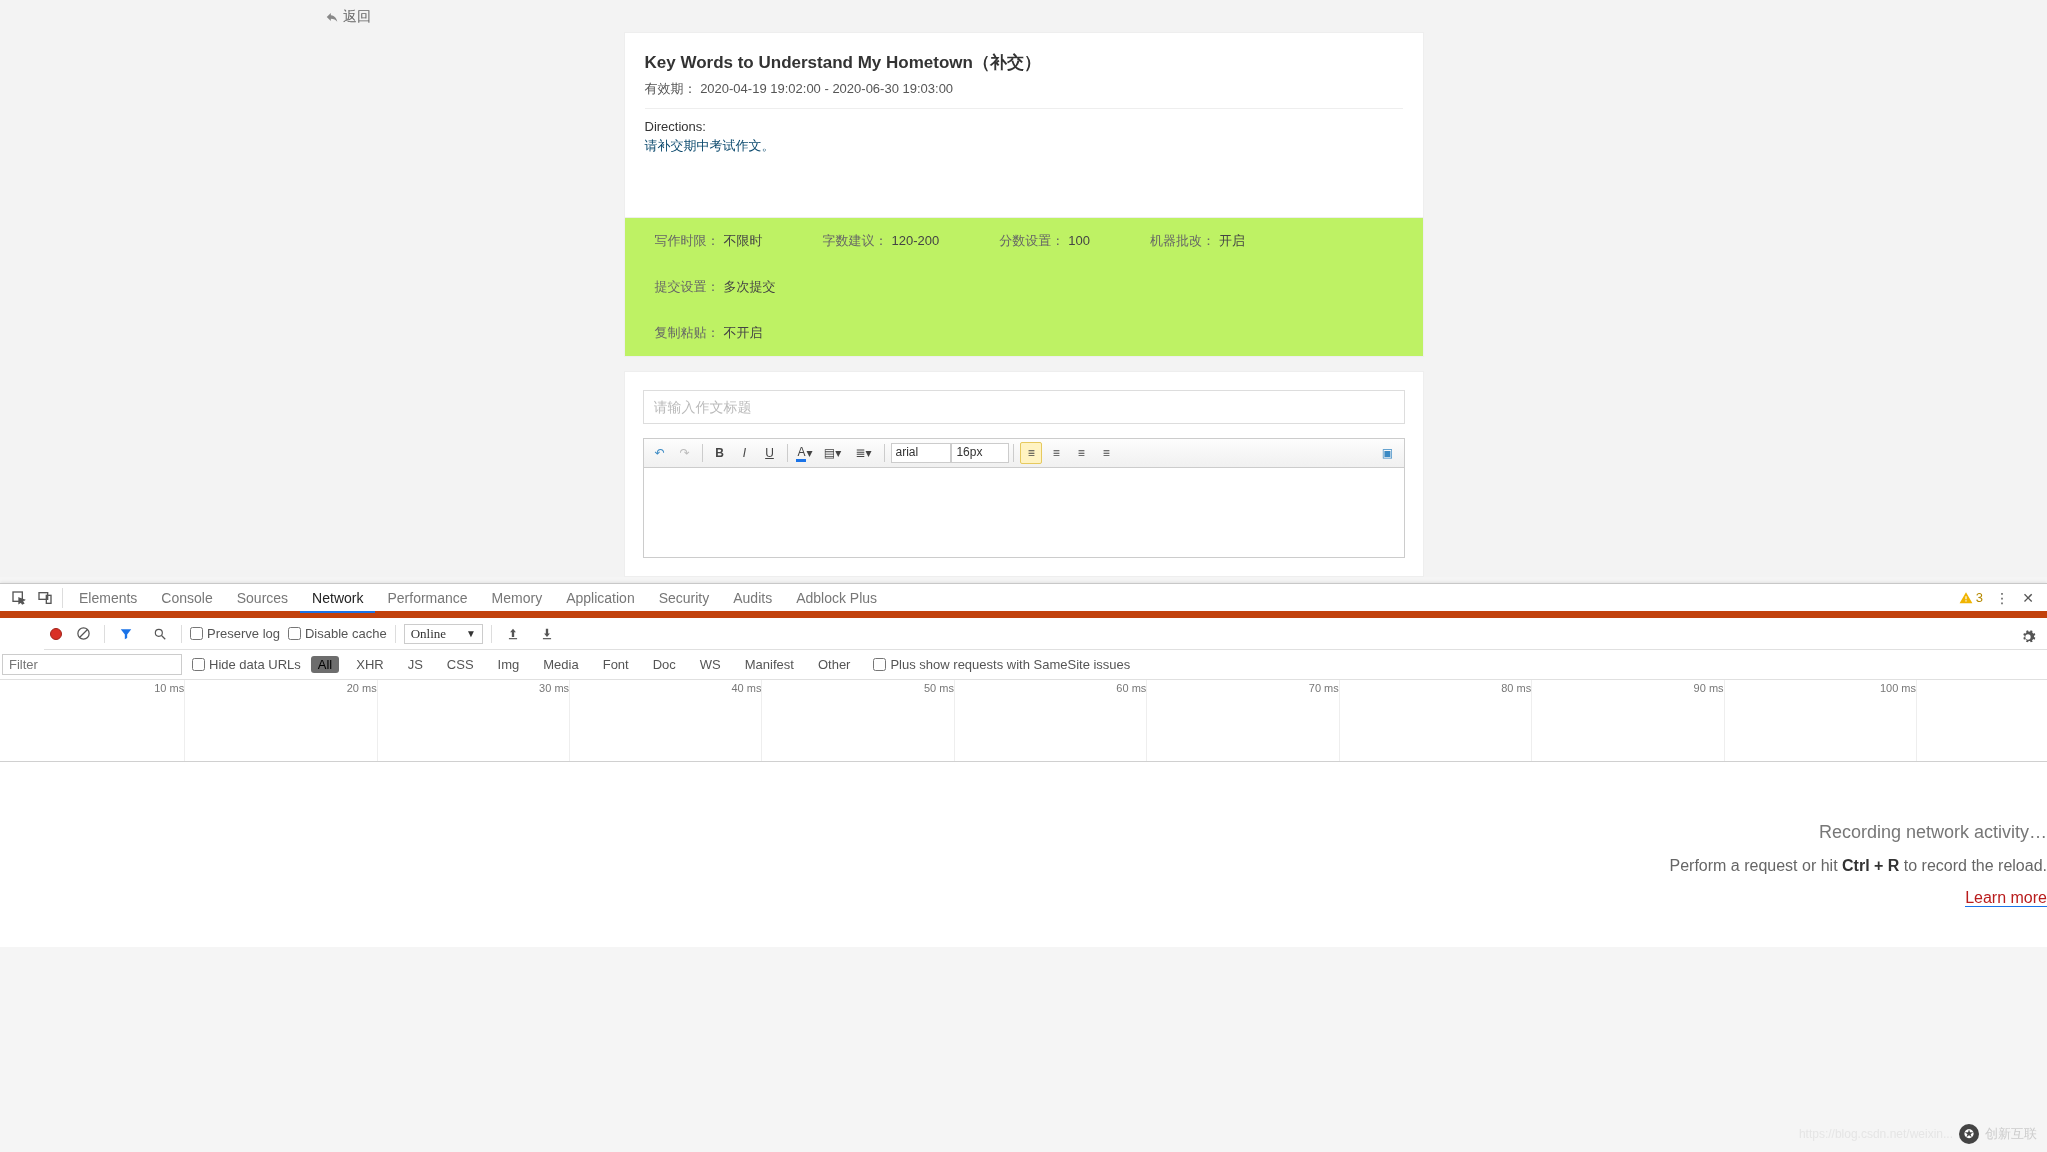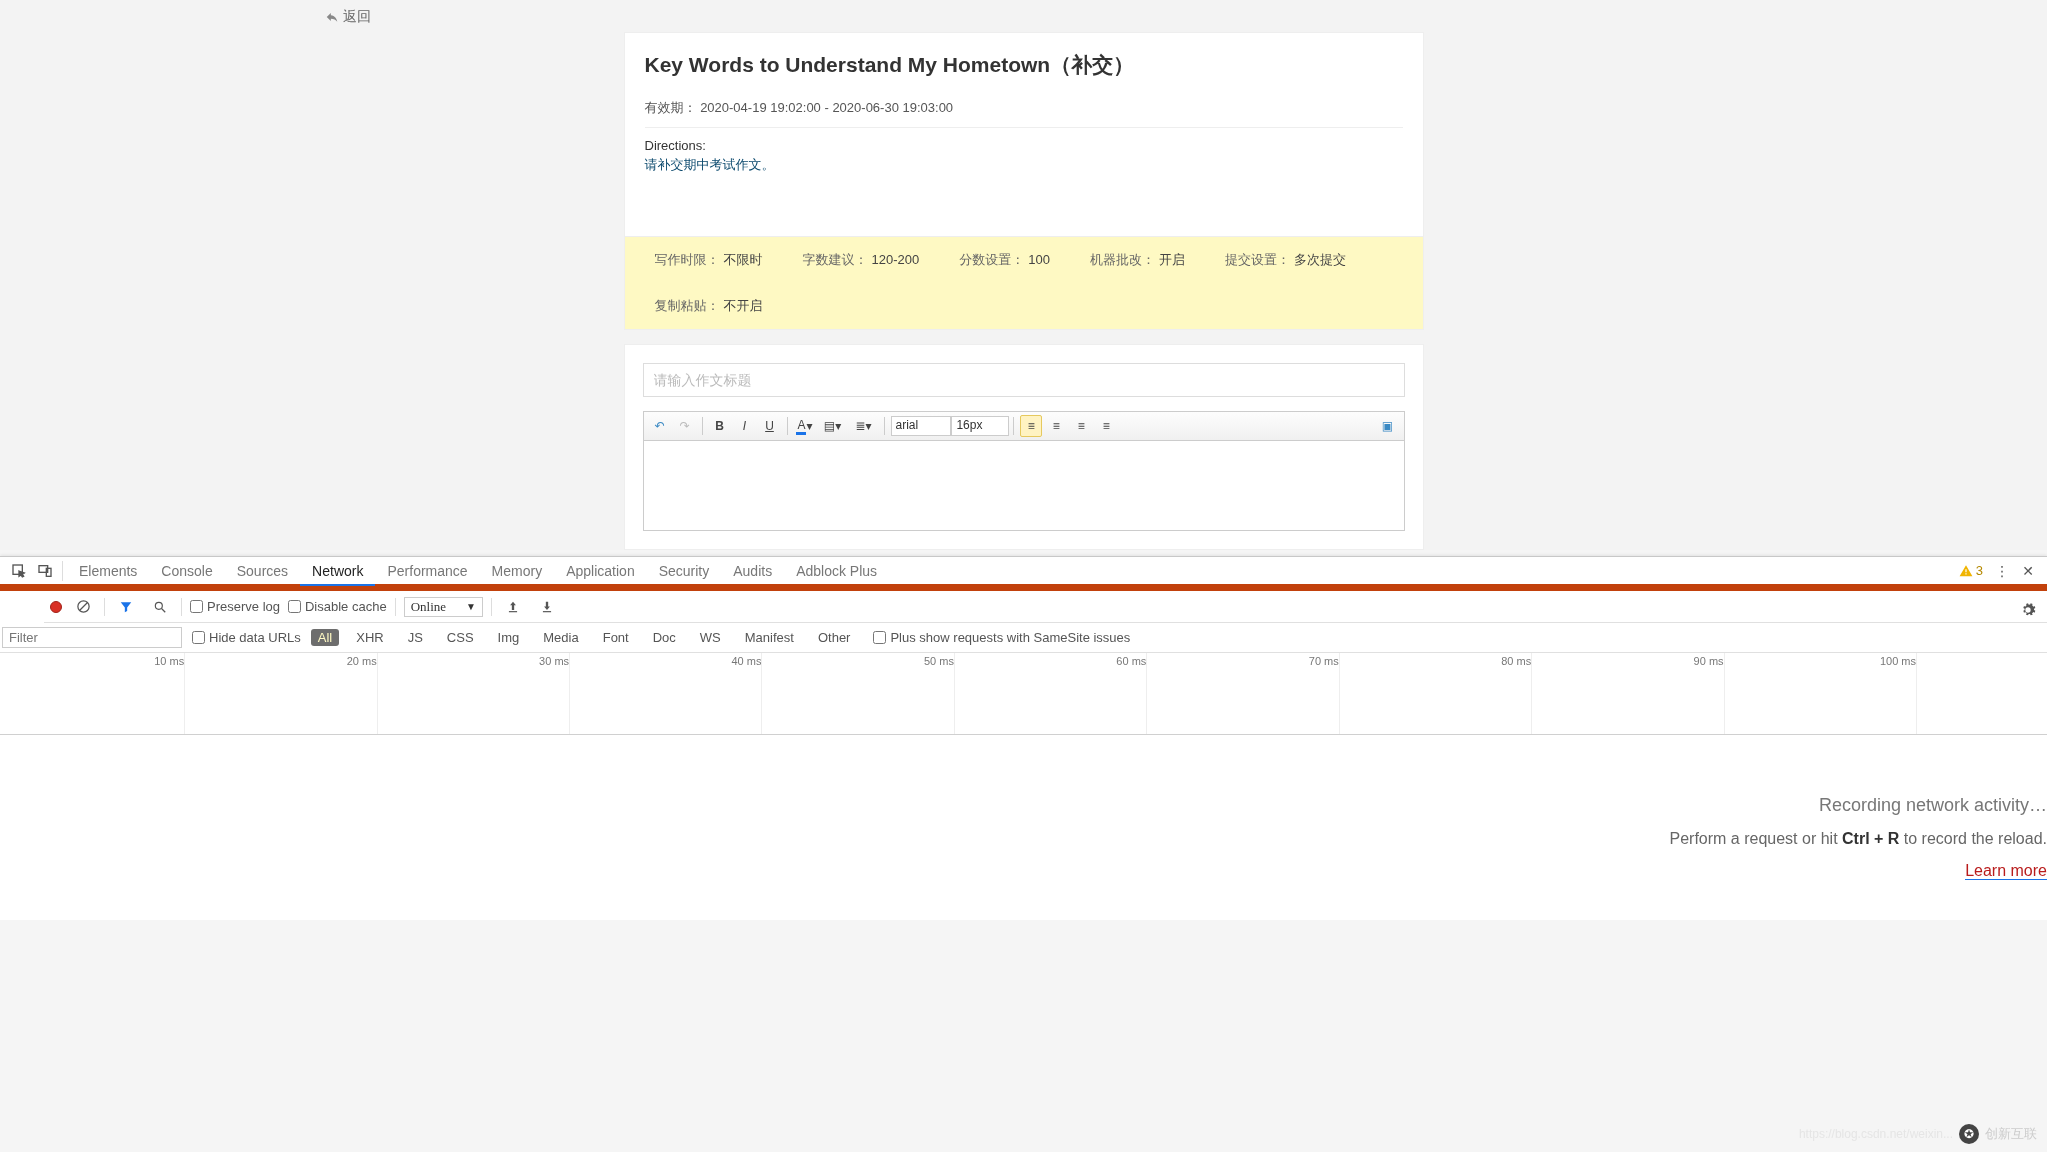--- a/index.html
+++ b/index.html
@@ -4,27 +4,27 @@
 <style>
 * { margin: 0; padding: 0; box-sizing: border-box; }
 body { font-family: -apple-system, "Segoe UI", Arial, sans-serif; background: #f5f5f5; color: #333; font-size: 14px; }
 
 
 .app-top { background: #f3f3f3; padding: 8px 0 0 0; }
 .back-link { display: inline-flex; align-items: center; color: #666; margin-left: 325px; margin-bottom: 6px; cursor: pointer; }
 .back-link svg { width: 14px; height: 14px; fill: #888; margin-right: 4px; }
 
 .card { background: #fff; margin: 0 auto; width: 800px; padding: 18px 20px 12px 20px; border: 1px solid #eee; }
-.card h2 { font-size: 21px; font-weight: 700; margin-bottom: 20px; }
+.card h2 { font-size: 17px; font-weight: 700; margin-bottom: 6px; }
 .validity { color: #555; font-size: 13px; margin-bottom: 10px; }
 .hr { border-top: 1px solid #eee; margin: 6px 0 10px 0; }
 .directions-label { font-weight: 400; font-size: 13px; }
 .directions-text { font-size: 13px; color: #0c4a6e; margin-top: 3px; }
 
-.settings-bar { background: #fef9c3; width: 800px; margin: 0 auto 14px auto; padding: 14px 30px; display: flex; flex-wrap: wrap; gap: 28px 40px; font-size: 13px; color: #444; border: 1px solid #eee; border-top: none; }
+.settings-bar { background: #bef264; width: 800px; margin: 0 auto 14px auto; padding: 14px 30px; display: flex; flex-wrap: wrap; gap: 28px 60px; font-size: 13px; color: #444; border: 1px solid #eee; border-top: none; }
 .settings-bar .kv .k { color: #666; }
 .settings-bar .kv .v { margin-left: 4px; }
 
 .editor-wrap { background: #fff; width: 800px; margin: 0 auto; padding: 18px; border: 1px solid #eee; }
 .title-input { width: 100%; border: 1px solid #ddd; padding: 8px 10px; font-size: 14px; color: #333; margin-bottom: 14px; }
 .title-input::placeholder { color: #bbb; }
 .rte-toolbar { border: 1px solid #ccc; background: linear-gradient(#fdfdfd,#f0f0f0); padding: 3px 5px; display: flex; align-items: center; gap: 3px; }
 .rte-btn { width: 22px; height: 22px; display: inline-flex; align-items: center; justify-content: center; border: 1px solid transparent; border-radius: 2px; cursor: pointer; font-size: 12px; color: #444; }
 .rte-btn.active { background: #fff3c2; border-color: #e6c95e; }
 .rte-sep { width: 1px; height: 18px; background: #ccc; margin: 0 3px; }
@@ -46,21 +46,21 @@
 .dt-toolbar { display: flex; align-items: center; border-bottom: 1px solid #e0e0e0; padding: 4px 6px; height: 32px; gap: 8px; margin-left: 44px; }
 .rec-dot { width: 12px; height: 12px; border-radius: 50%; background: #d93025; border: 1px solid #a12219; cursor: pointer; }
 .clear-icon, .funnel-icon, .search-icon2, .up-icon, .down-icon { cursor: pointer; color: #555; }
 .blue-active { color: #1a73e8 !important; }
 .dt-checkbox { display: inline-flex; align-items: center; gap: 4px; color: #555; font-size: 13px; }
 .dt-select-wrap { display: inline-flex; align-items: center; border: 1px solid #ccc; padding: 1px 6px; font-size: 13px; color: #333; gap: 20px; font-family: Liberation Serif, serif; }
 
 .dt-filter-row { display: flex; align-items: center; border-bottom: 1px solid #e0e0e0; padding: 3px 0 3px 0; height: 30px; gap: 10px; font-size: 13px; }
 .dt-filter-input { width: 180px; border: 1px solid #ccc; padding: 2px 6px; font-size: 13px; margin-left: 2px; }
 .dt-chip { padding: 1px 7px; color: #555; cursor: pointer; border-radius: 3px; }
-.dt-chip.active { background: #6d6d6d; color: #fef9c3; }
+.dt-chip.active { background: #6d6d6d; color: #000000; }
 
 .dt-timeline { position: relative; height: 82px; border-bottom: 1px solid #d0d0d0; }
 .dt-timeline .tick { position: absolute; top: 2px; font-size: 11px; color: #777; transform: translateX(-100%); }
 .dt-timeline .grid { position: absolute; top: 0; bottom: 0; border-right: 1px solid #eee; }
 
 .dt-empty { text-align: right; padding: 60px 0 40px 0; color: #666; }
 .dt-empty .l1 { font-size: 18px; color: #777; margin-bottom: 14px; }
 .dt-empty .l2 { font-size: 16px; color: #666; margin-bottom: 14px; }
 .dt-empty .l2 b { color: #333; font-weight: 700; }
 .dt-empty a { color: #b91c1c; text-decoration: none; font-size: 16px; border-bottom: 1px solid #1a73e8; }

